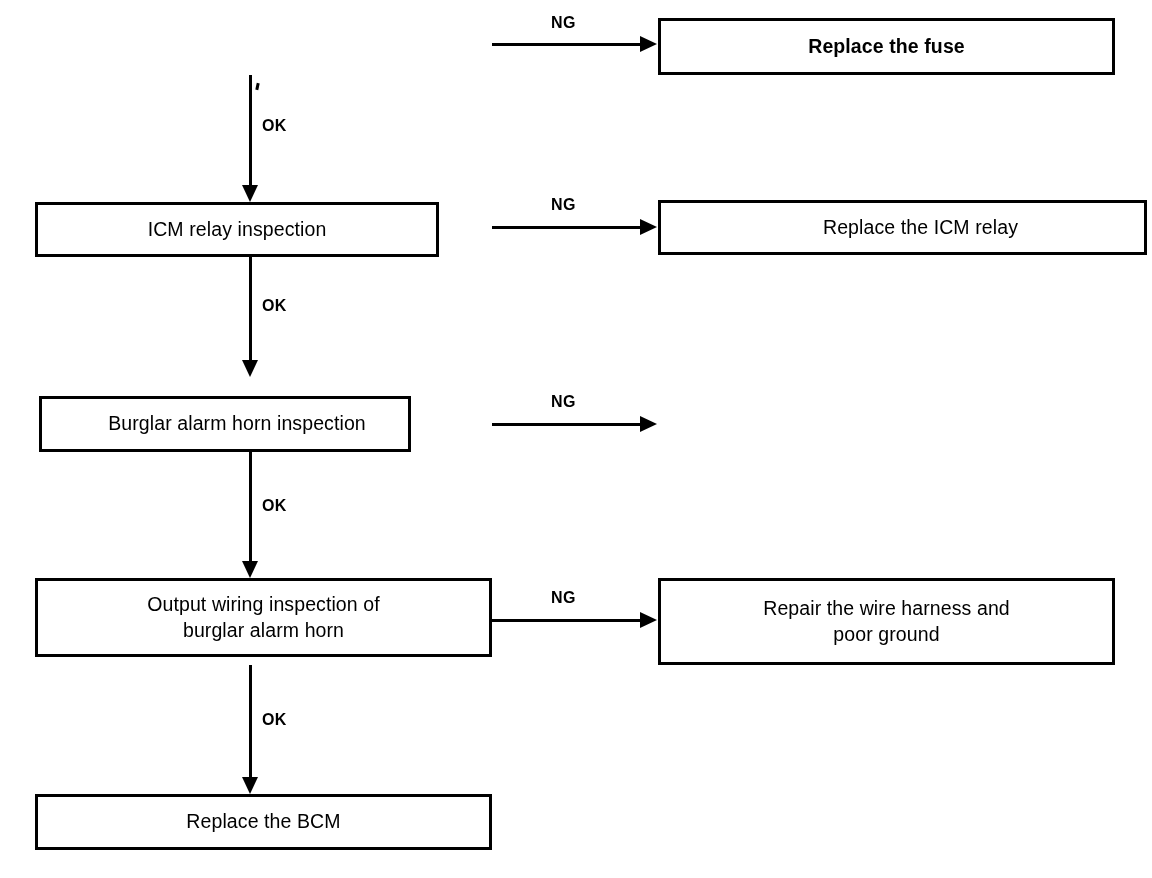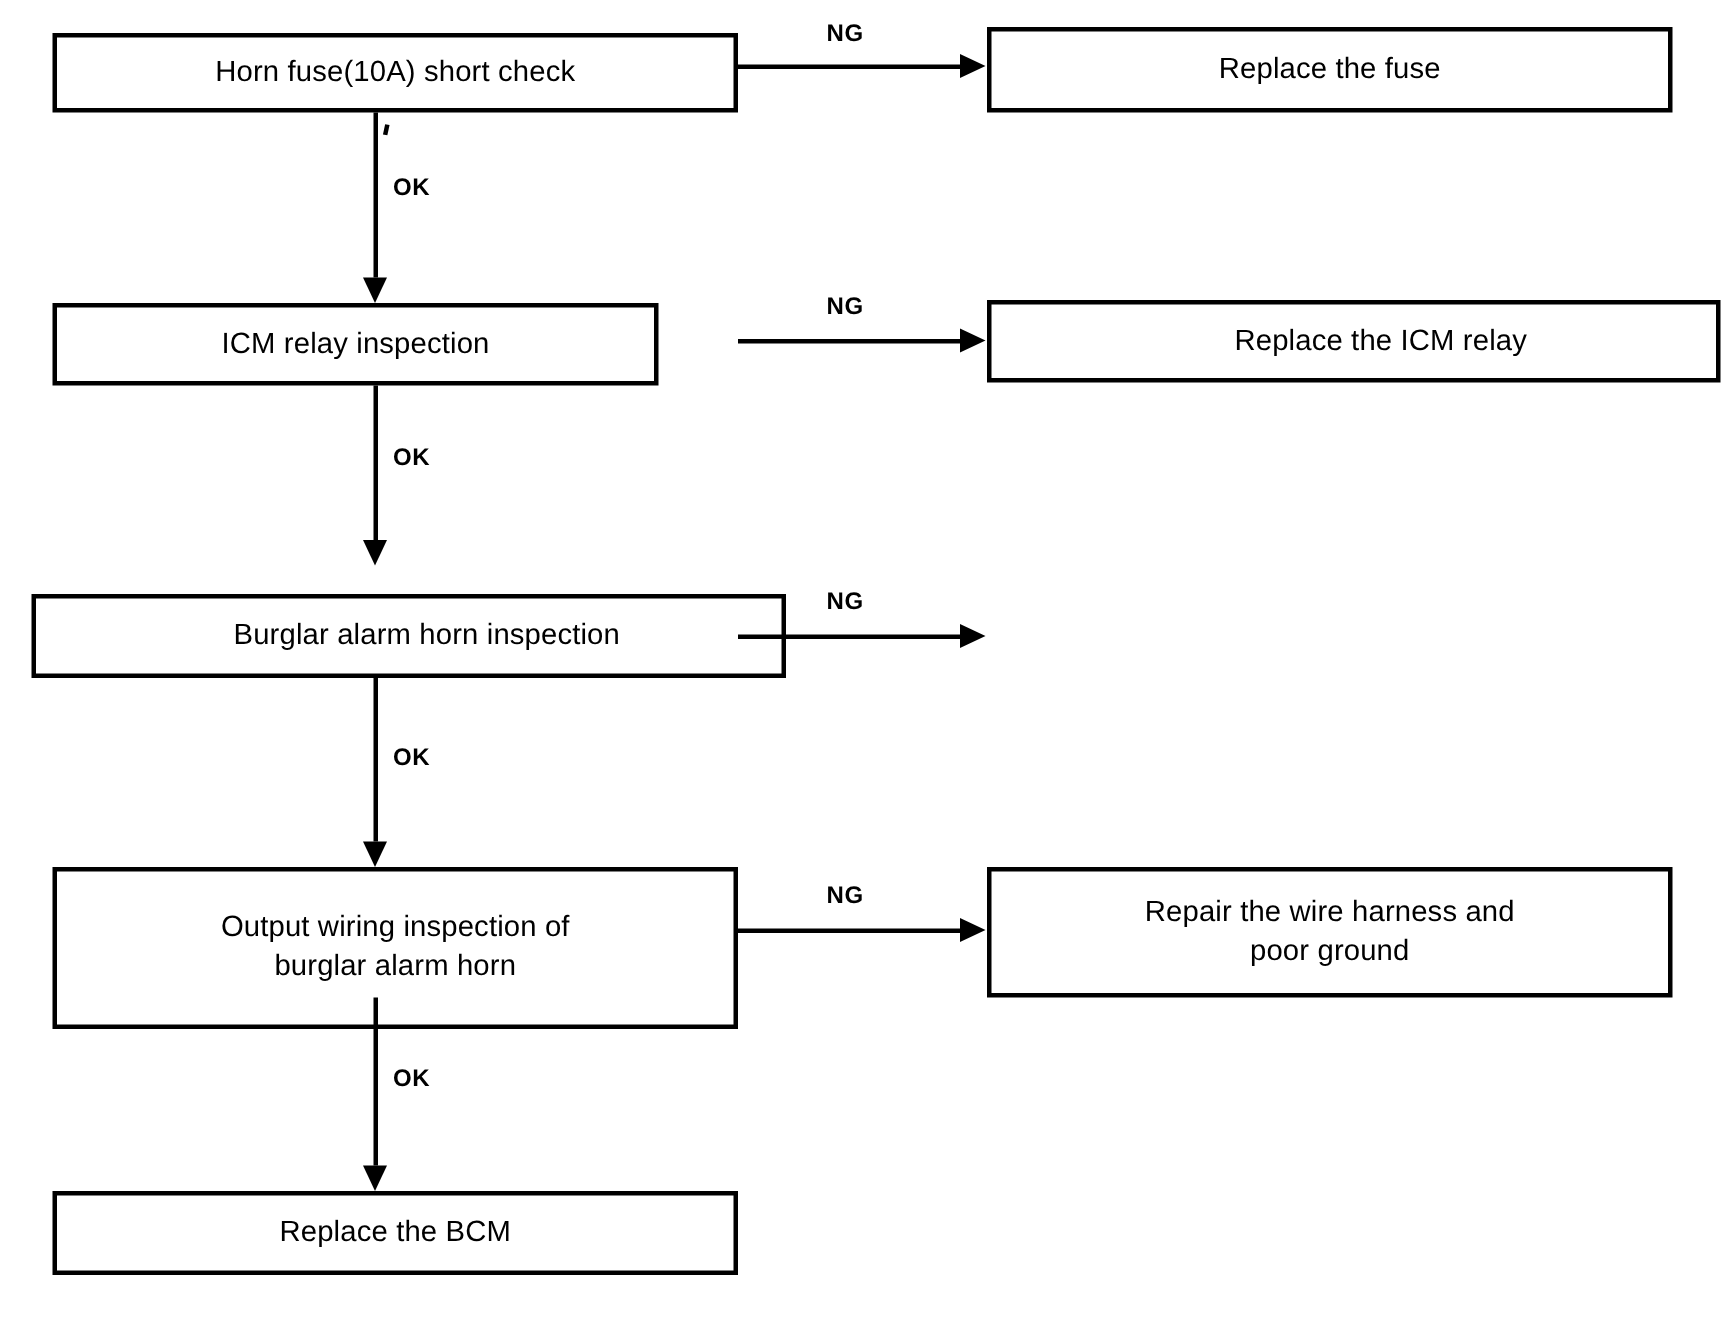--- a/index.html
+++ b/index.html
@@ -84,31 +84,28 @@
   .speck {
     position: absolute;
     background: #000000;
   }
 </style>
 </head>
 <body>
 
 <div id="canvas">
 
-  <div class="node" style="left:35px; top:22px; width:457px; height:53px;">
-    <span class="node-label">Horn fuse(10A) short check</span>
-  </div>
 
   <div class="speck" style="left:256px; top:83px; width:3px; height:7px; transform:rotate(12deg);"></div>
 
   <div class="hline" style="left:492px; top:43px; width:148px;"></div>
   <div class="arrow-right" style="left:640px; top:36px;"></div>
   <div class="edge-label" style="left:551px; top:14px;">NG</div>
 
-  <div class="node" style="left:658px; top:18px; width:457px; height:57px;">
+  <div class="node" style="left:658px; top:18px; width:457px; height:57px;font-weight:bold;">
     <span class="node-label">Replace the fuse</span>
   </div>
 
   <div class="vline" style="left:249px; top:75px; height:110px;"></div>
   <div class="arrow-down" style="left:242px; top:185px;"></div>
   <div class="edge-label" style="left:262px; top:117px;">OK</div>
 
   <div class="node" style="left:35px; top:202px; width:404px; height:55px;">
     <span class="node-label">ICM relay inspection</span>
   </div>
@@ -118,34 +115,34 @@
   <div class="edge-label" style="left:551px; top:196px;">NG</div>
 
   <div class="node" style="left:658px; top:200px; width:489px; height:55px;padding-left:36px;">
     <span class="node-label">Replace the ICM relay</span>
   </div>
 
   <div class="vline" style="left:249px; top:257px; height:103px;"></div>
   <div class="arrow-down" style="left:242px; top:360px;"></div>
   <div class="edge-label" style="left:262px; top:297px;">OK</div>
 
-  <div class="node" style="left:21px; top:396px; width:503px; height:56px;padding-left:24px;">
+  <div class="node" style="left:39px; top:396px; width:372px; height:56px;padding-left:24px;">
     <span class="node-label">Burglar alarm horn inspection</span>
   </div>
 
   <div class="hline" style="left:492px; top:423px; width:148px;"></div>
   <div class="arrow-right" style="left:640px; top:416px;"></div>
   <div class="edge-label" style="left:551px; top:393px;">NG</div>
 
 
   <div class="vline" style="left:249px; top:452px; height:109px;"></div>
   <div class="arrow-down" style="left:242px; top:561px;"></div>
   <div class="edge-label" style="left:262px; top:497px;">OK</div>
 
-  <div class="node" style="left:35px; top:578px; width:457px; height:108px;">
+  <div class="node" style="left:35px; top:578px; width:457px; height:79px;">
     <span class="node-label">Output wiring inspection of
 burglar alarm horn</span>
   </div>
 
   <div class="hline" style="left:492px; top:619px; width:148px;"></div>
   <div class="arrow-right" style="left:640px; top:612px;"></div>
   <div class="edge-label" style="left:551px; top:589px;">NG</div>
 
   <div class="node" style="left:658px; top:578px; width:457px; height:87px;">
     <span class="node-label">Repair the wire harness and

